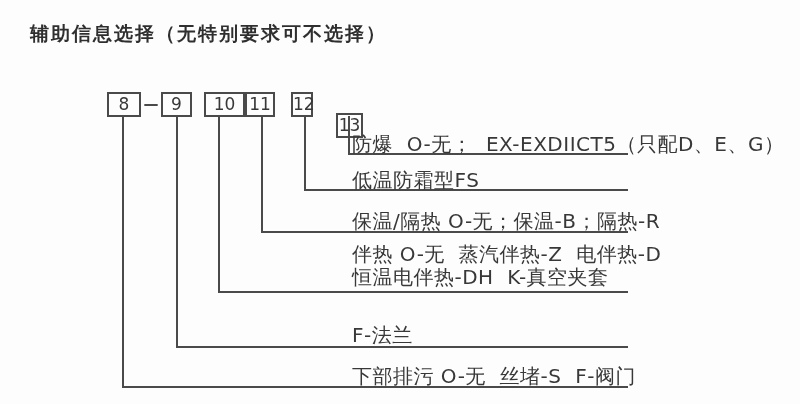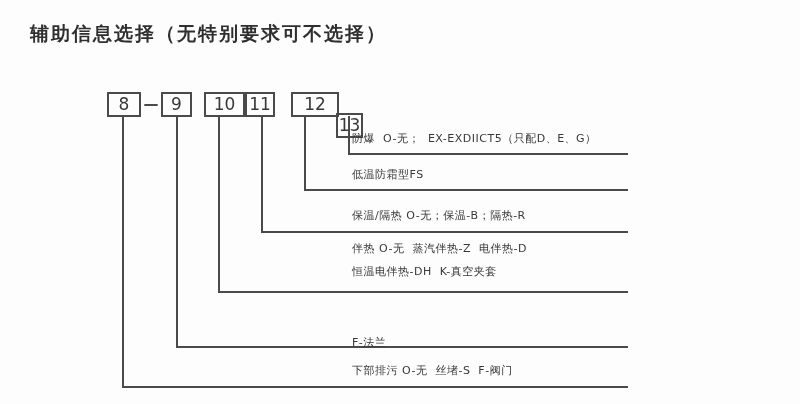--- a/index.html
+++ b/index.html
@@ -40,21 +40,21 @@
     color:var(--text);
     font-size:17px;
     font-weight:500;
     line-height:21px;
     text-align:center;
   }
   .b8 {left:107px;width:34px;}
   .b9 {left:161px;width:31px;}
   .b10{left:204px;width:41px;}
   .b11{left:245px;width:30px;}
-  .b12{left:291px;width:48px;}
+  .b12{left:291px;width:22px;}
   .b13{left:336px;width:27px;margin-top:21px;}
   .dash{
     position:absolute;
     left:141px;
     top:92px;
     width:20px;
     height:25px;
     line-height:25px;
     text-align:center;
     color:var(--line);
@@ -71,31 +71,31 @@
   .v13{left:348px;top:116px;height:39px;}  .h13{left:348px;top:153px;width:280px;}
   .v12{left:304px;top:116px;height:75px;}  .h12{left:304px;top:189px;width:324px;}
   .v11{left:261px;top:116px;height:117px;} .h11{left:261px;top:231px;width:367px;}
   .v10{left:218px;top:116px;height:177px;} .h10{left:218px;top:291px;width:410px;}
   .v9 {left:176px;top:116px;height:232px;} .h9 {left:176px;top:346px;width:452px;}
   .v8 {left:122px;top:116px;height:272px;} .h8 {left:122px;top:386px;width:506px;}
   .lbl{
     position:absolute;
     left:352px;
     color:var(--text);
-    font-size:11px;
+    font-size:20px;
     letter-spacing:0.5px;
     white-space:pre;
   }
   .t13 {top:131px;}
   .t12 {top:167px;}
   .t11 {top:208px;}
   .t10a{top:241px;}
   .t10b{top:264px;}
   .t9a {top:300px;}
-  .t9b {top:322px;margin-top:13px;}
+  .t9b {top:322px;}
   .t8  {top:363px;}
 </style>
 </head>
 <body>
 
 <div class="page">
 
   <div class="title">辅助信息选择（无特别要求可不选择）</div>
 
   <div class="code-box b8">8</div>

